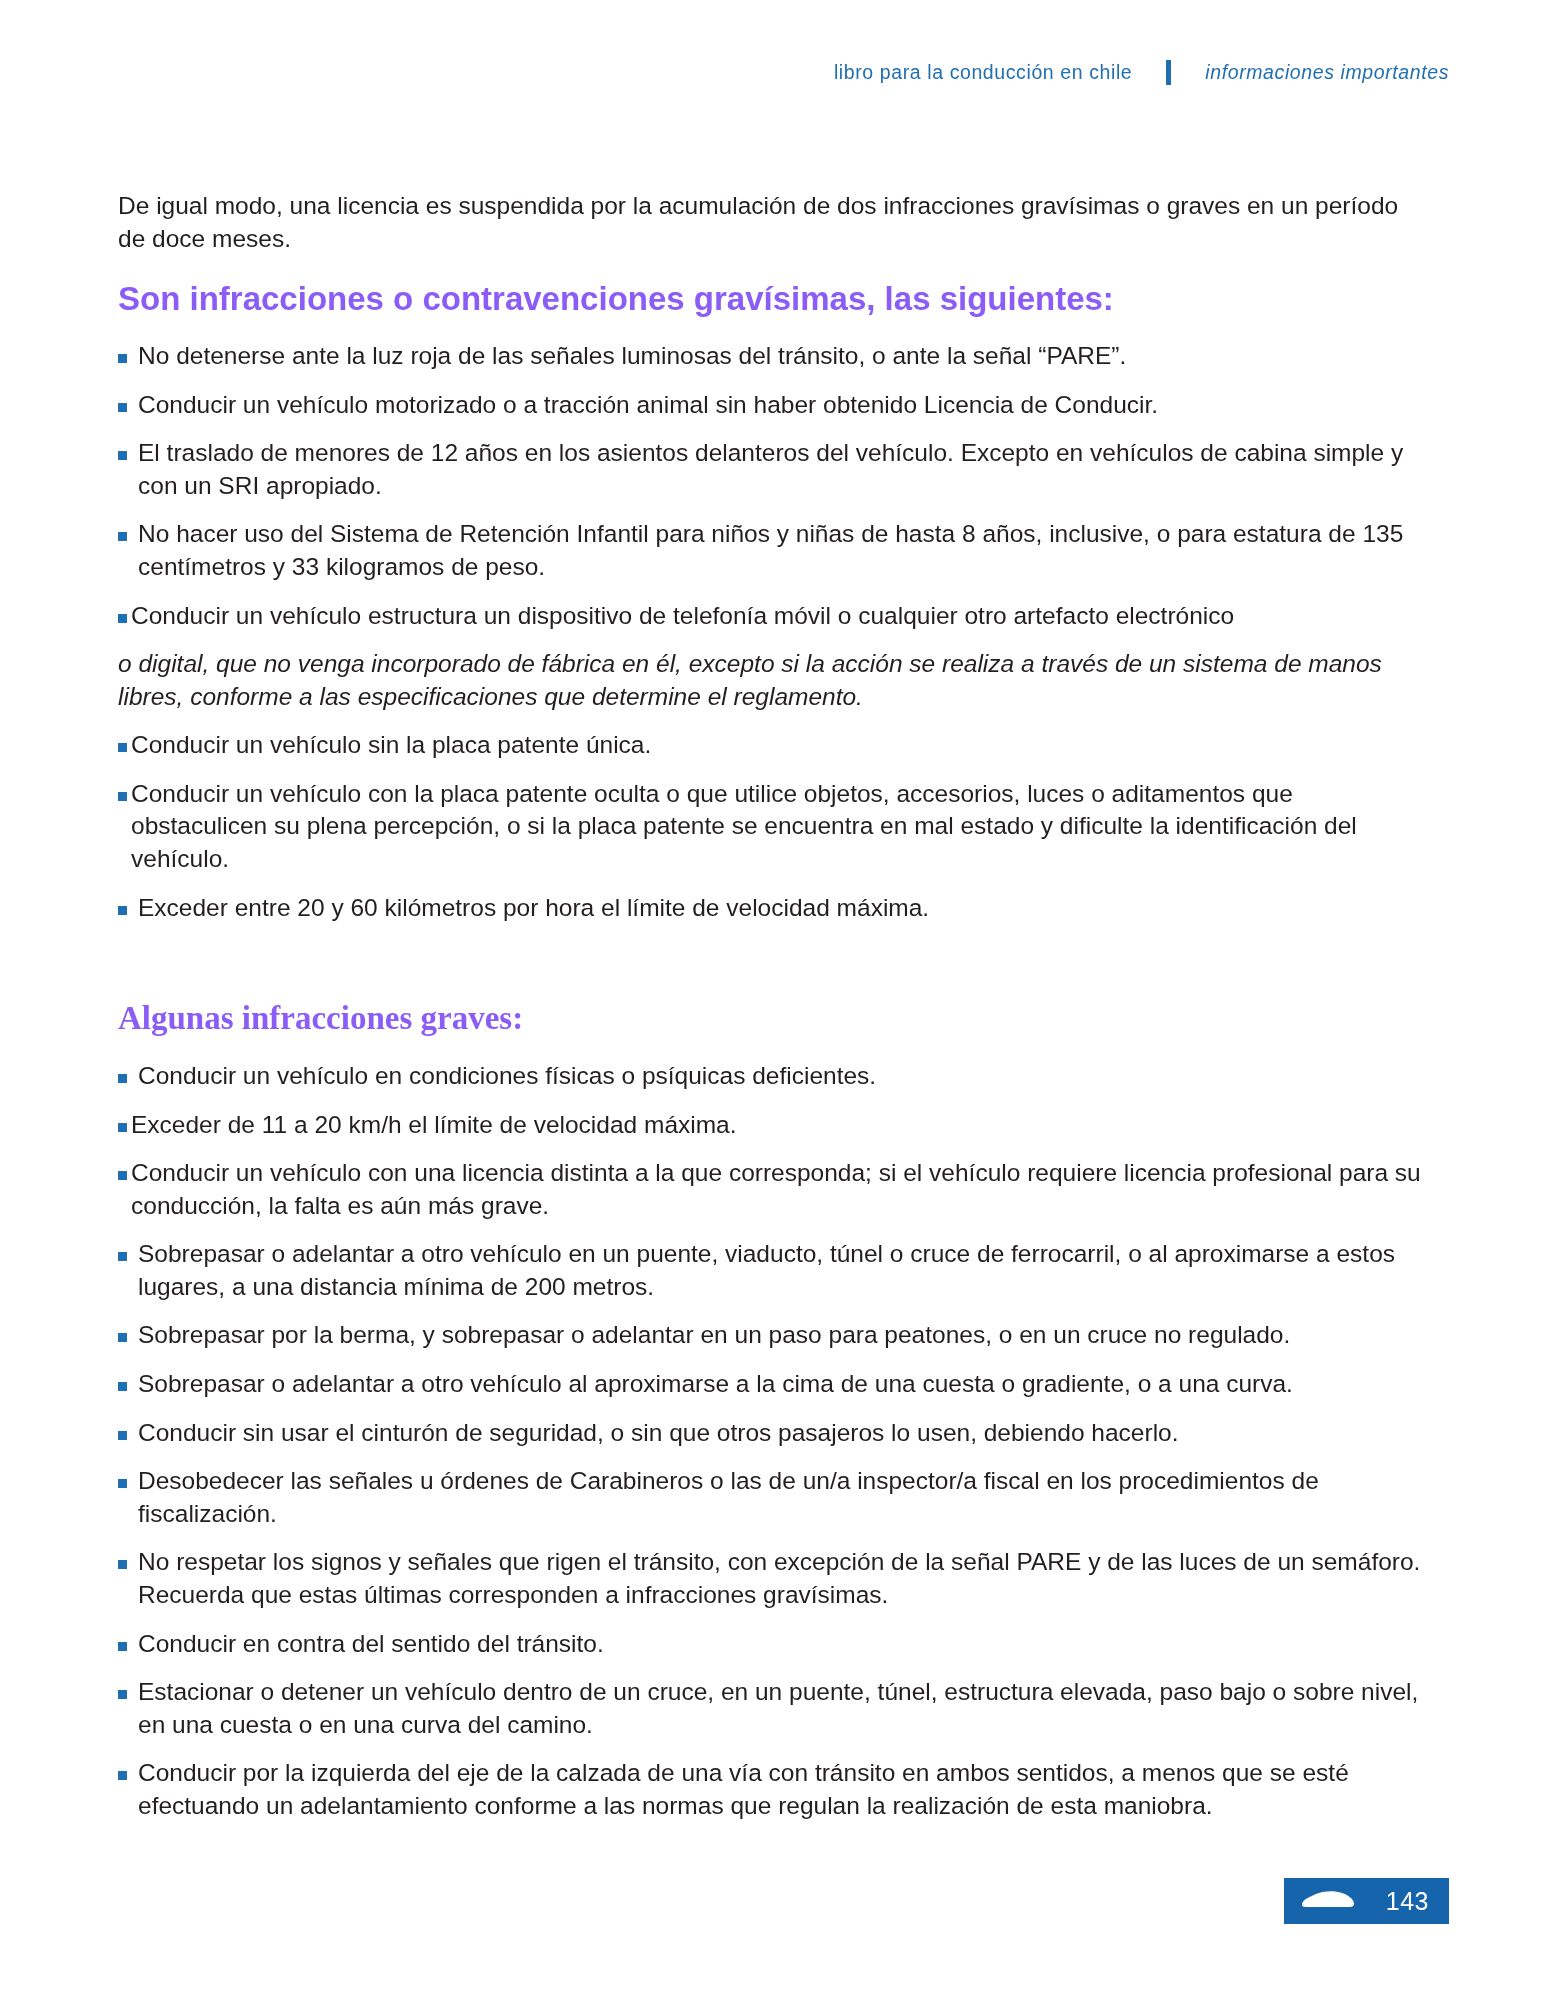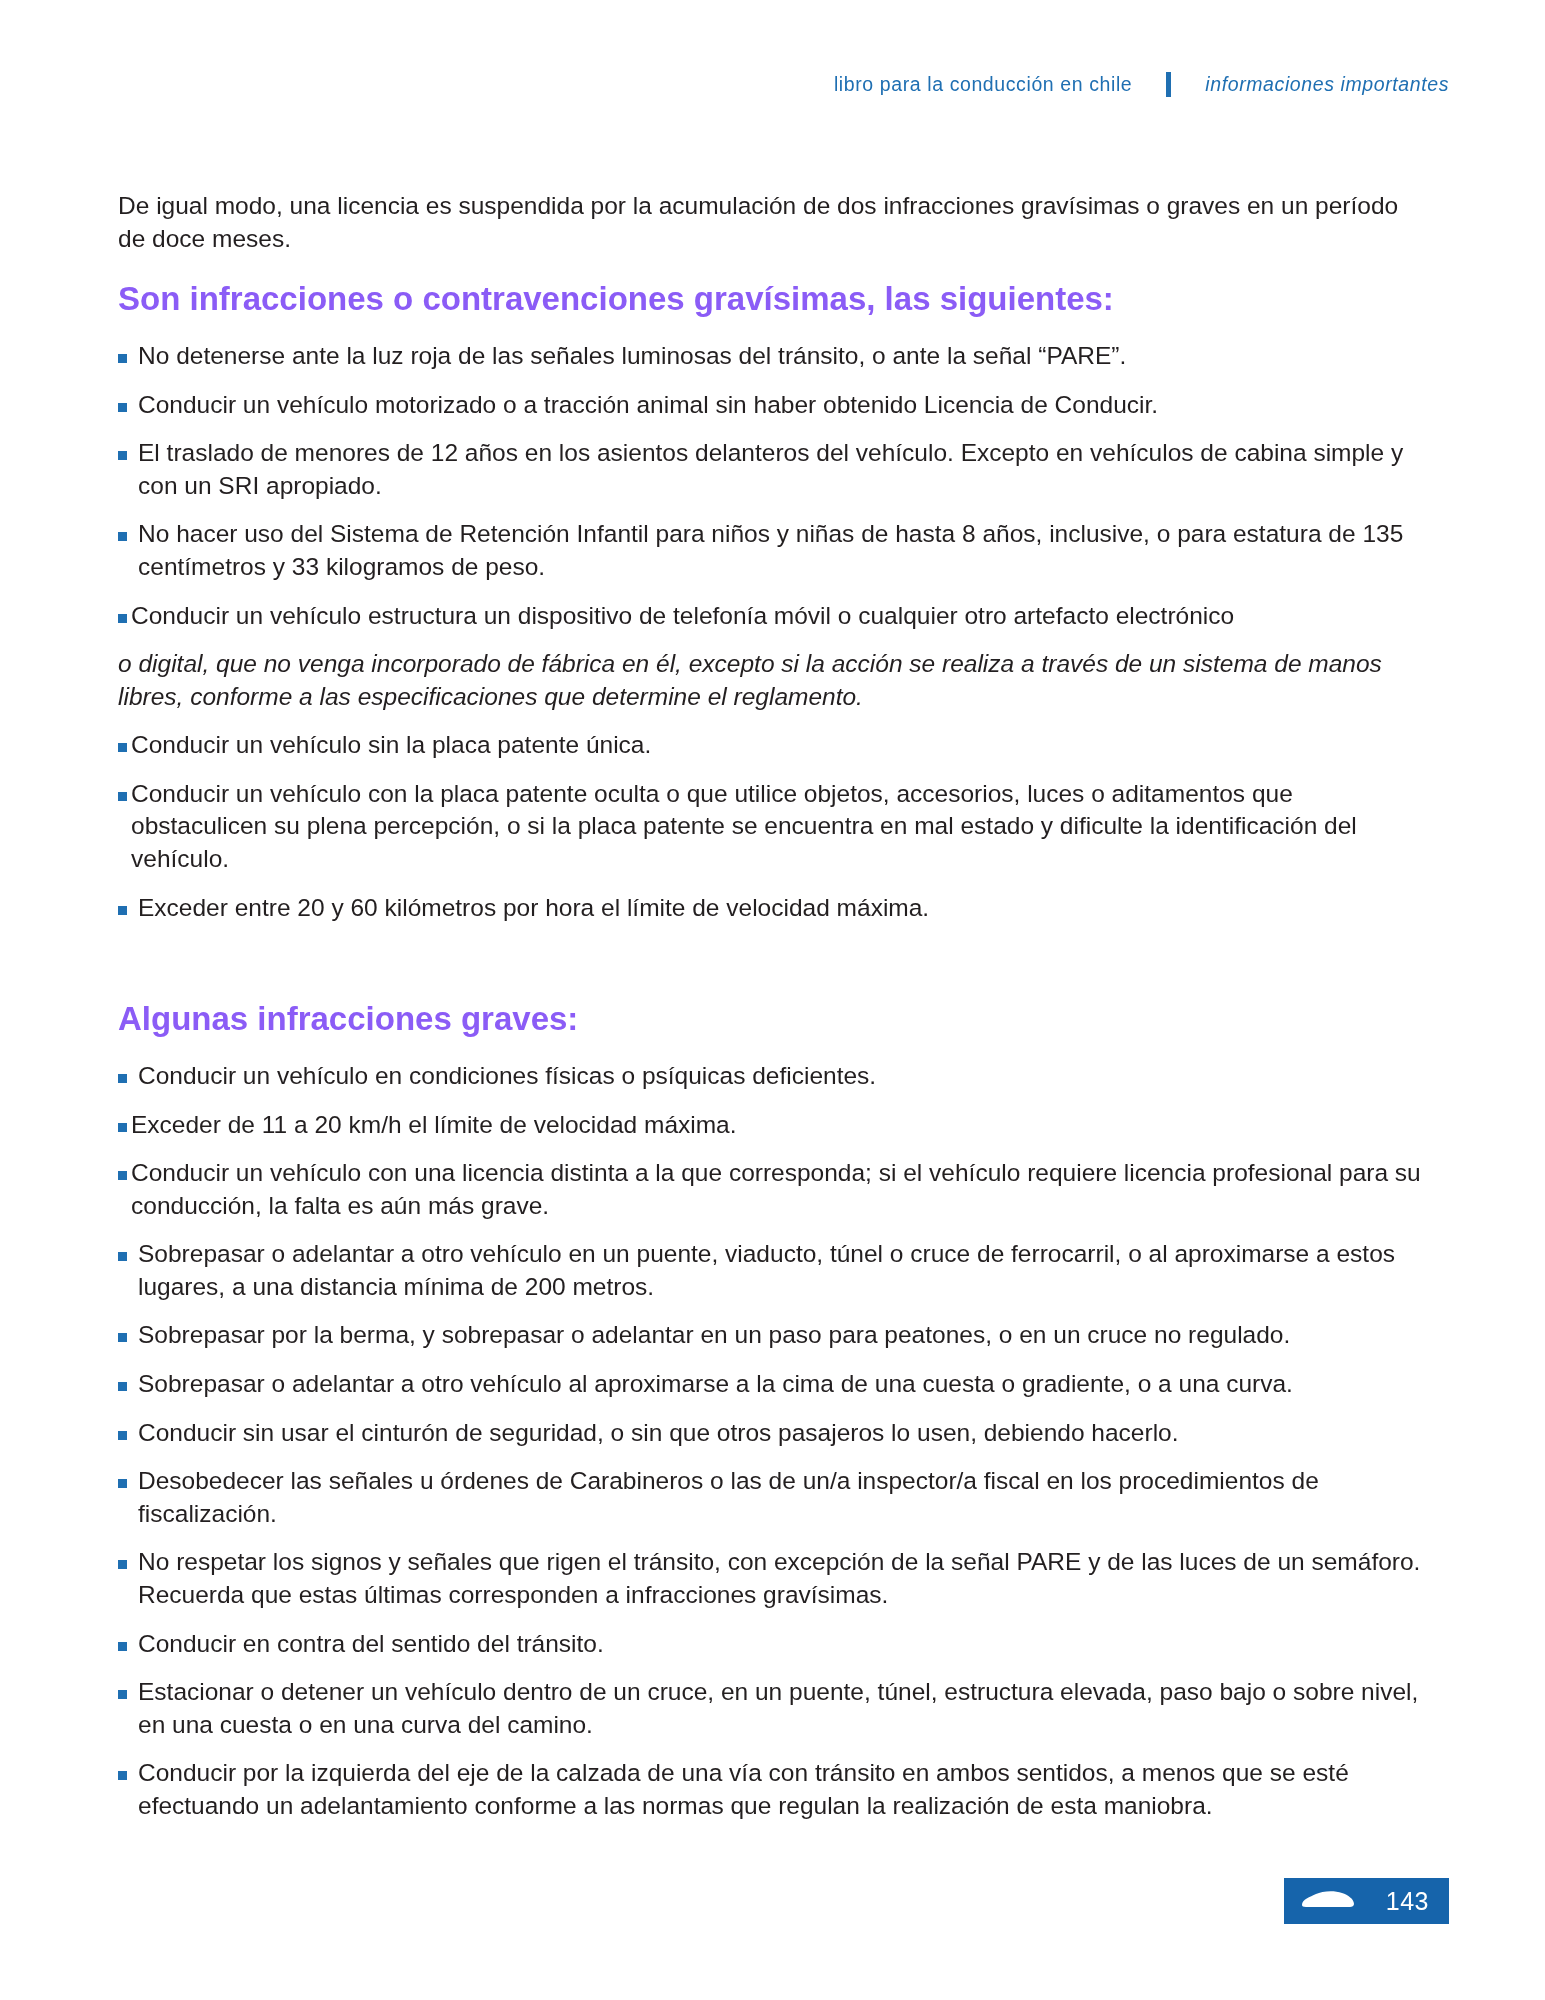--- a/index.html
+++ b/index.html
@@ -19,21 +19,21 @@
   .page {
     position: relative;
     width: 1545px;
     height: 2000px;
     box-sizing: border-box;
   }
 
   
   .header {
     position: absolute;
-    top: 72px;
+    top: 60px;
     right: 96px;
     display: flex;
     align-items: center;
     gap: 0px;
     font-size: 19.5px;
     letter-spacing: 0.6px;
     color: #1f6fb2;
   }
   .header .left-text {
     color: #1f6fb2;
@@ -69,20 +69,21 @@
   h2.subhead {
     font-size: 33px;
     font-weight: bold;
     line-height: 1.33;
     margin: 22px 0 19px 0;
     color: #8b5cf6;
   }
 
   h2.subhead.spaced-top {
     margin-top: 73px;
+    font-family: Liberation Serif, serif;
   }
 
   ul.bullets {
     list-style: none;
     margin: 0;
     padding: 0;
   }
 
   ul.bullets li {
     position: relative;

